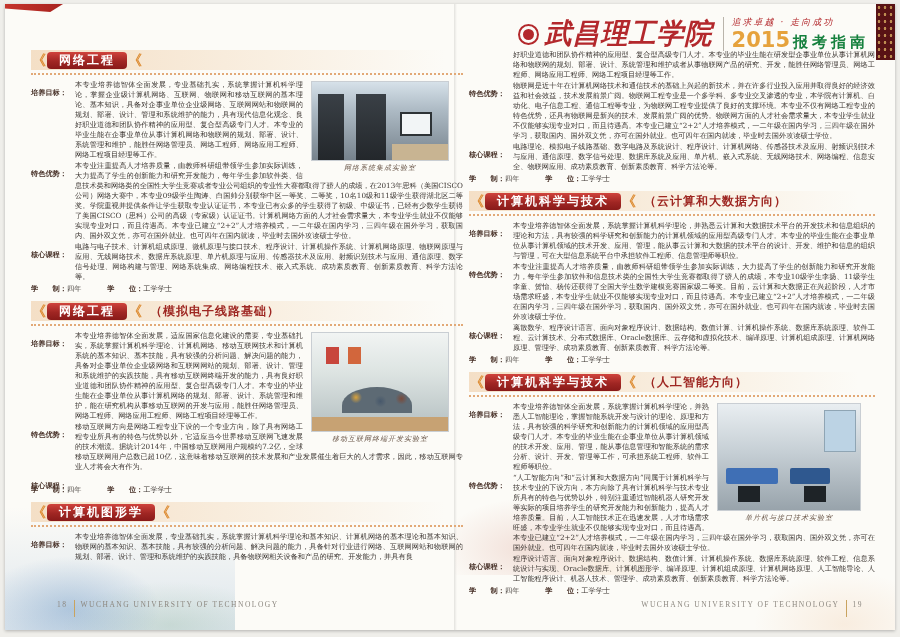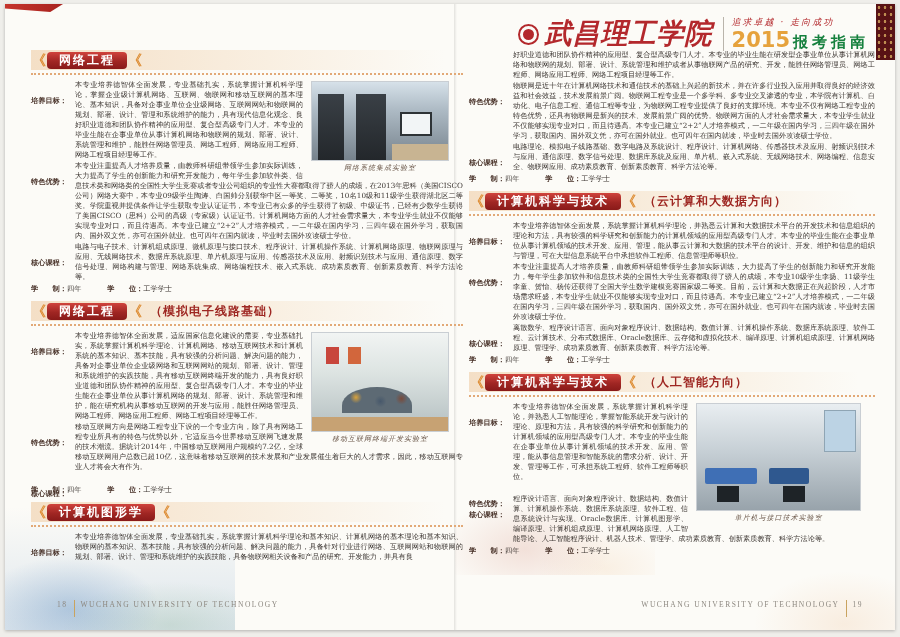--- a/index.html
+++ b/index.html
@@ -50,21 +50,21 @@
     font-size:12px;font-weight:bold;letter-spacing:2px;padding:3px 12px 4px;border-radius:4px;
     font-family:"DejaVu Sans",sans-serif;white-space:nowrap;}
   .direction{color:#9e2722;font-weight:bold;font-size:12px;letter-spacing:1px;margin-left:7px;
     font-family:"DejaVu Sans",sans-serif;white-space:nowrap;}
   .dots{height:0;border-bottom:2px dotted #e2a977;margin:3px 0 5px;}
 
   
   .sec{margin-bottom:7px;}
   .body{font-size:7.2px;line-height:10px;color:#3b3531;text-align:justify;}
   .block{position:relative;padding-left:44px;margin-bottom:1px;min-height:10px;}
-  .block .lbl{position:absolute;left:0;top:16px;font-weight:bold;color:#49332a;white-space:nowrap;font-family:Liberation Mono, monospace;}
+  .block .lbl{position:absolute;left:0;top:8px;font-weight:bold;color:#49332a;white-space:nowrap;font-family:Liberation Mono, monospace;}
   .school-row{margin:2px 0 1px;font-size:7.2px;color:#3b3531;}
   .school-row b{color:#49332a;}
   .school-row .gap{display:inline-block;width:26px;}
 
   
   .photowrap{float:right;width:138px;margin:1px 14px 2px 8px;}
   .photo{position:relative;overflow:hidden;border:1px solid #c9ced3;box-sizing:border-box;}
   .ph1{height:80px;background:linear-gradient(180deg,#d6e1e9 0%,#aebbc5 35%,#76828c 100%);}
   .ph1 .rack{position:absolute;top:12px;width:26px;height:66px;background:linear-gradient(180deg,#3a4046,#23272b);}
   .ph1 .rack.r2{left:44px;width:30px;}
@@ -241,36 +241,36 @@
 
       <div class="sec">
         <div class="banner">
           <span class="chev">《</span>
           <span class="titlebox">计算机科学与技术</span>
           <span class="chev">《</span>
           <span class="direction">（人工智能方向）</span>
         </div>
         <div class="dots"></div>
 
-        <div class="photowrap" style="width:165px;">
+        <div class="photowrap" style="width:144px;">
           <div class="photo ph3">
             <div class="win"></div>
             <div class="kit"></div>
             <div class="kit k2"></div>
             <div class="mon"></div>
             <div class="mon m2"></div>
           </div>
           <div class="caption">单片机与接口技术实验室</div>
         </div>
 
         <div class="block">
           <span class="lbl">培养目标：</span><span>本专业培养德智体全面发展，系统掌握计算机科学理论，并熟悉人工智能理论，掌握智能系统开发与设计的理论、原理和方法，具有较强的科学研究和创新能力的计算机领域的应用型高级专门人才。本专业的毕业生能在企事业单位从事计算机领域的技术开发、应用、管理，能从事信息管理和智能系统的需求分析、设计、开发、管理等工作，可承担系统工程师、软件工程师等职位。</span>
         </div>
         <div class="block">
-          <span class="lbl">特色优势：</span>
+          <span class="lbl">特色优势：</span><span>“人工智能方向”和“云计算和大数据方向”同属于计算机科学与技术专业的下设方向，本方向除了具有计算机科学与技术专业所具有的特色与优势以外，特别注重通过智能机器人研究开发等实际的项目培养学生的研究开发能力和创新能力，提高人才培养质量。目前，人工智能技术正在迅速发展，人才市场需求旺盛，本专业学生就业不仅能够实现专业对口，而且待遇高。本专业已建立“2+2”人才培养模式，一二年级在国内学习，三四年级在国外学习，获取国内、国外双文凭，亦可在国外就业。也可四年在国内就读，毕业时去国外攻读硕士学位。</span>
         </div>
         <div class="block">
           <span class="lbl">核心课程：</span><span>程序设计语言、面向对象程序设计、数据结构、数值计算、计算机操作系统、数据库系统原理、软件工程、信息系统设计与实现、Oracle数据库、计算机图形学、编译原理、计算机组成原理、计算机网络原理、人工智能导论、人工智能程序设计、机器人技术、管理学、成功素质教育、创新素质教育、科学方法论等。</span>
         </div>
         <div class="school-row">
           <b>学　　制：</b><span>四年</span><span class="gap"></span><b>学　　位：</b><span>工学学士</span>
         </div>
       </div>
     </div>
 

